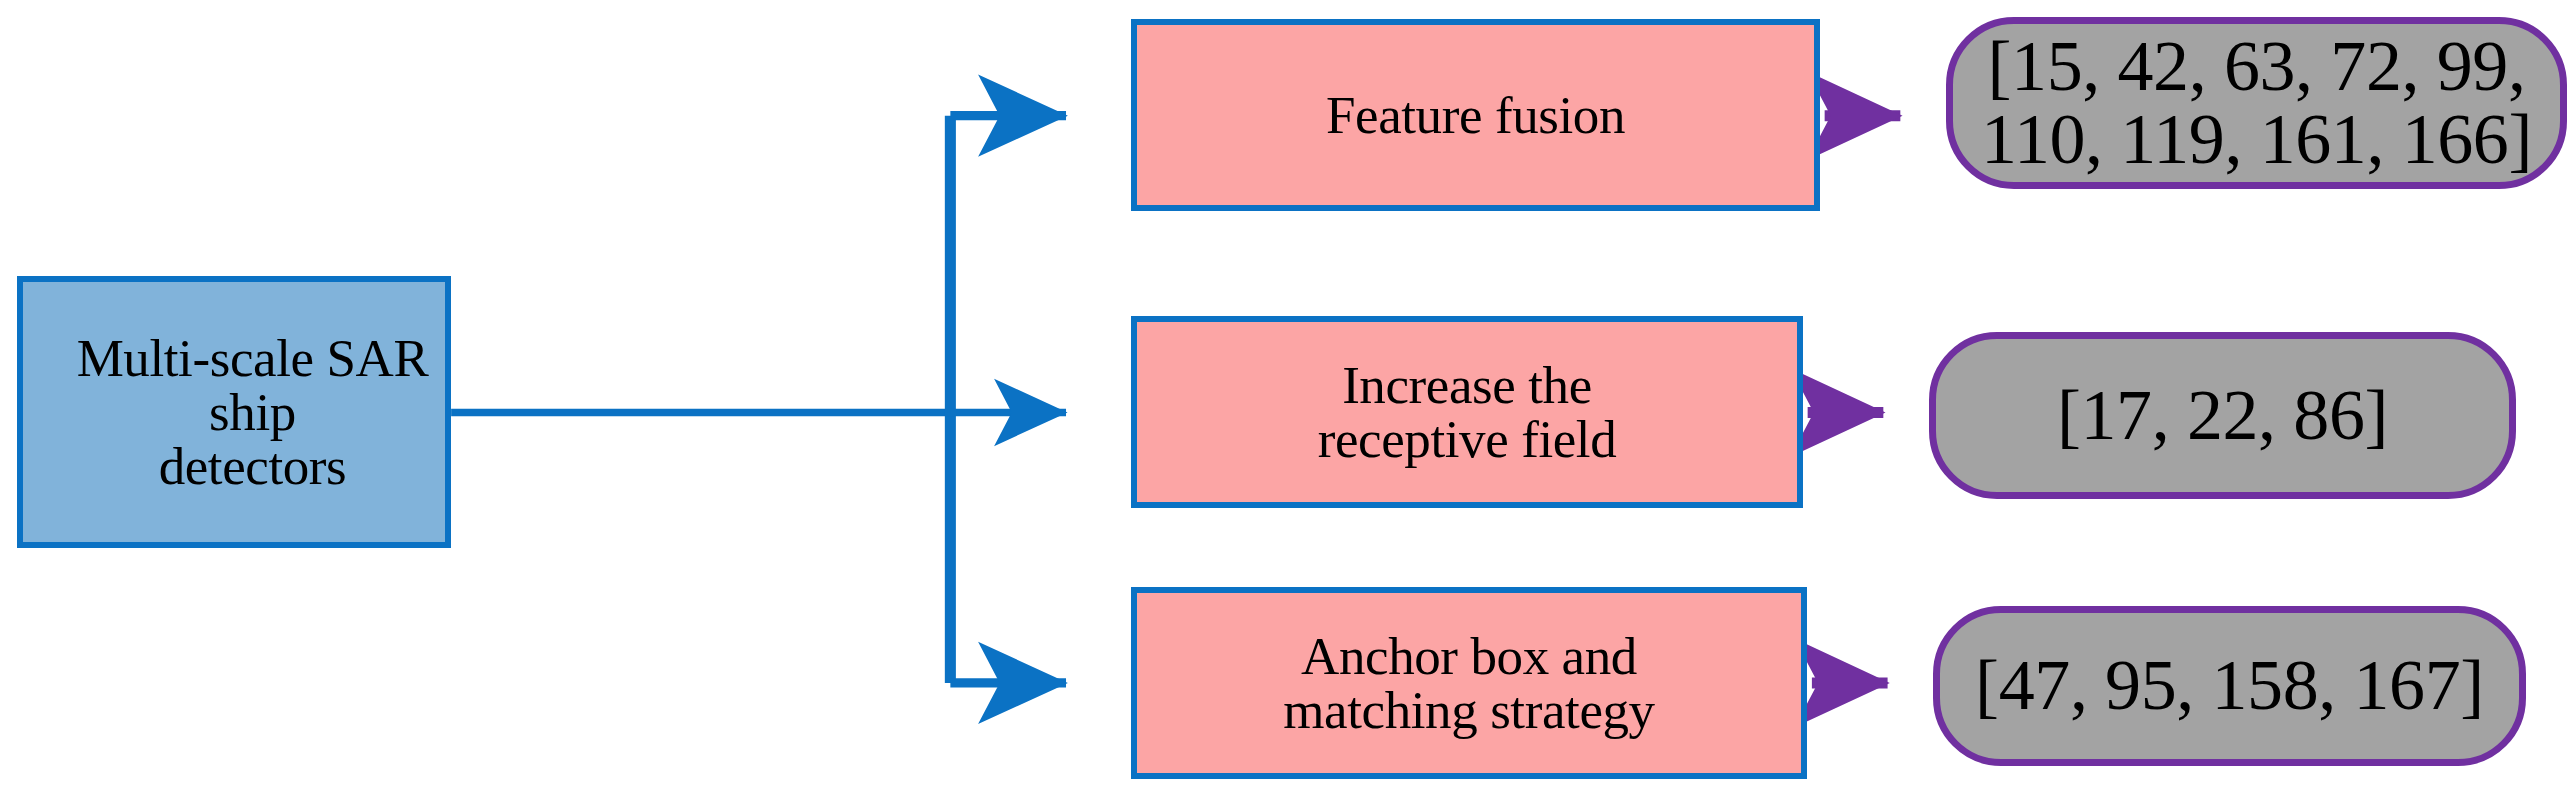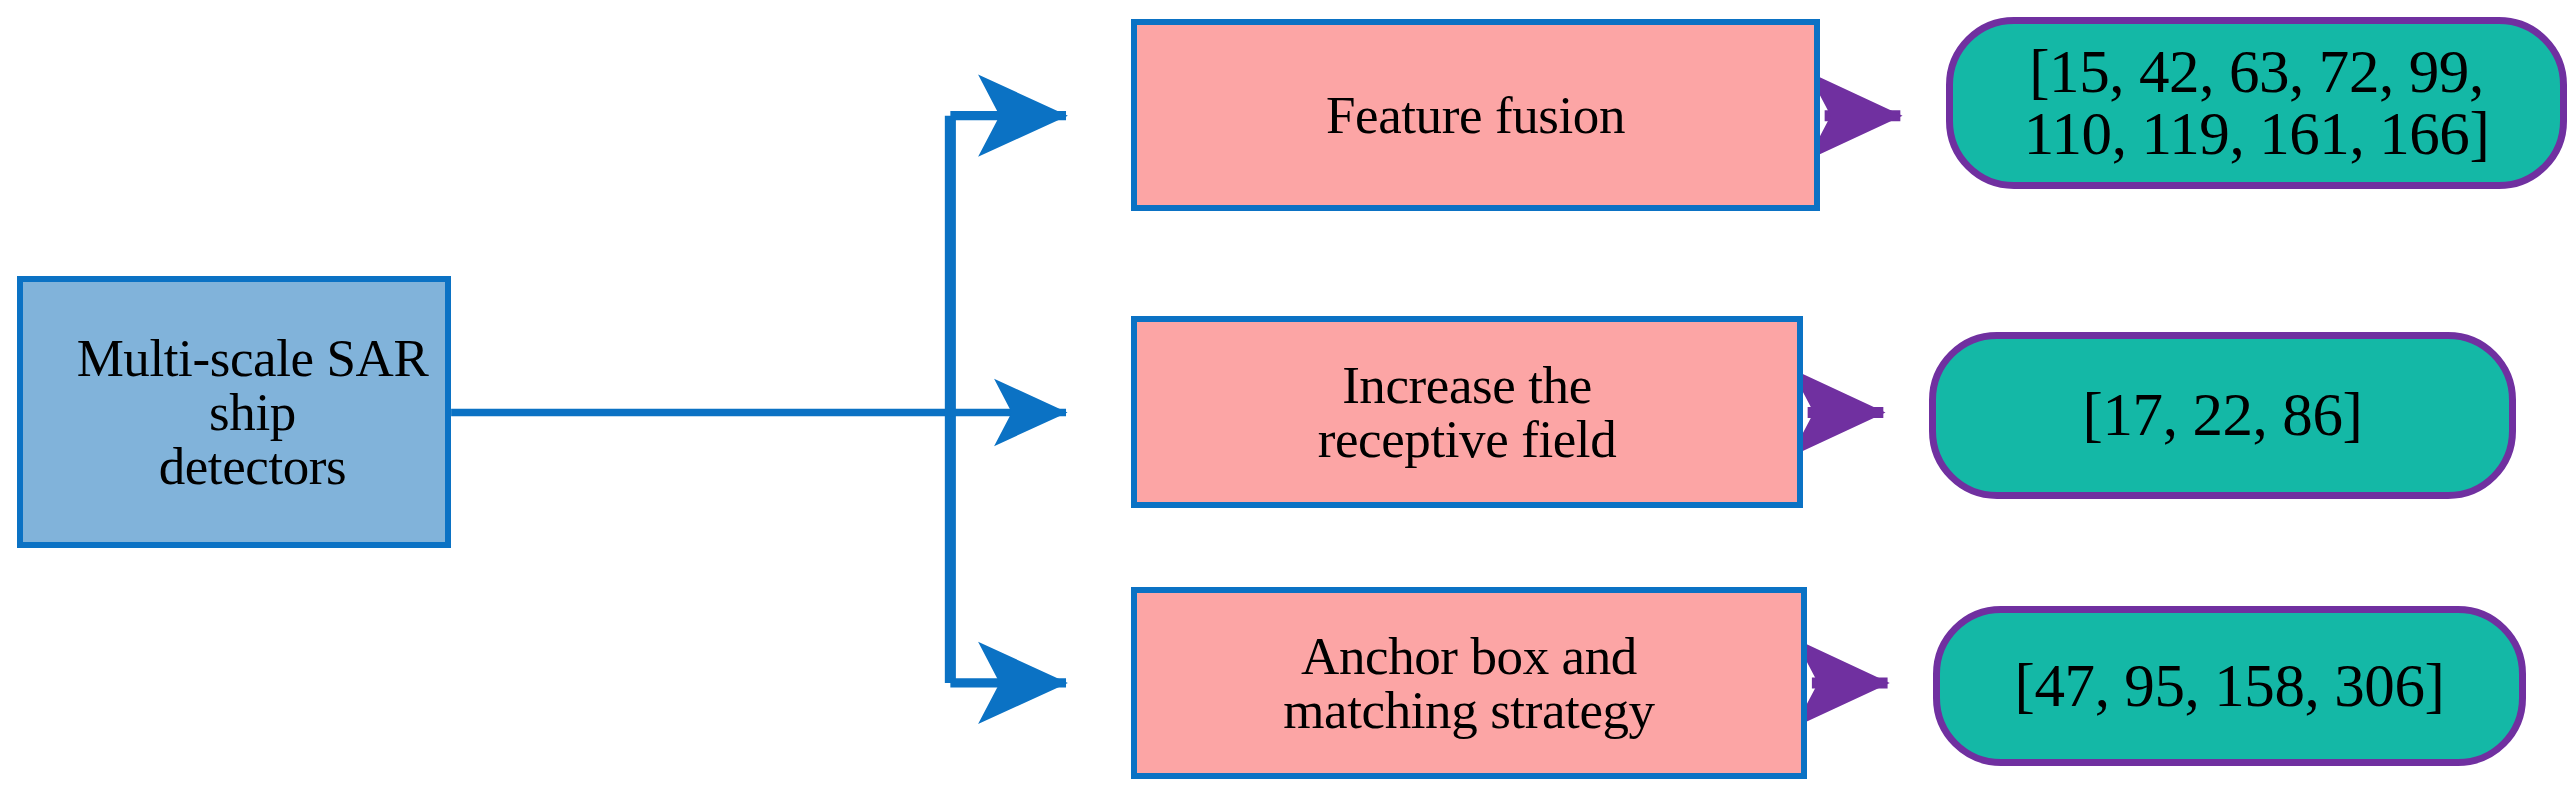--- a/index.html
+++ b/index.html
@@ -40,24 +40,24 @@
     font-size: 53px;
     letter-spacing: -0.4px;
   }
   .stage-node {
     background: #fca5a5;
     border: 6px solid #0B72C4;
     font-size: 53px;
     letter-spacing: -0.4px;
   }
   .ref-node {
-    background: #14b8a6;
+    background: #a3a3a3;
     border: 7.7px solid #7030A0;
     border-radius: 68px;
-    font-size: 61px;
+    font-size: 72px;
     letter-spacing: -0.4px;
   }
 </style>
 </head>
 <body>
 
 <div id="stage">
 
   <svg id="diagram-svg" viewBox="0 0 3028 943" xmlns="http://www.w3.org/2000/svg">
     <defs>
@@ -106,17 +106,17 @@
   <div class="node ref-node" style="left:1929px; top:332px; width:587px; height:167px;">
     <span>[17, 22, 86]</span>
   </div>
 
   <div class="node stage-node" style="left:1131px; top:587px; width:676px; height:192px;justify-content:center;">
     <span>Anchor box and
 matching strategy</span>
   </div>
 
   <div class="node ref-node" style="left:1933px; top:606px; width:593px; height:160px;">
-    <span>[47, 95, 158, 306]</span>
+    <span>[47, 95, 158, 167]</span>
   </div>
 
 </div>
 
 
 </body></html>

